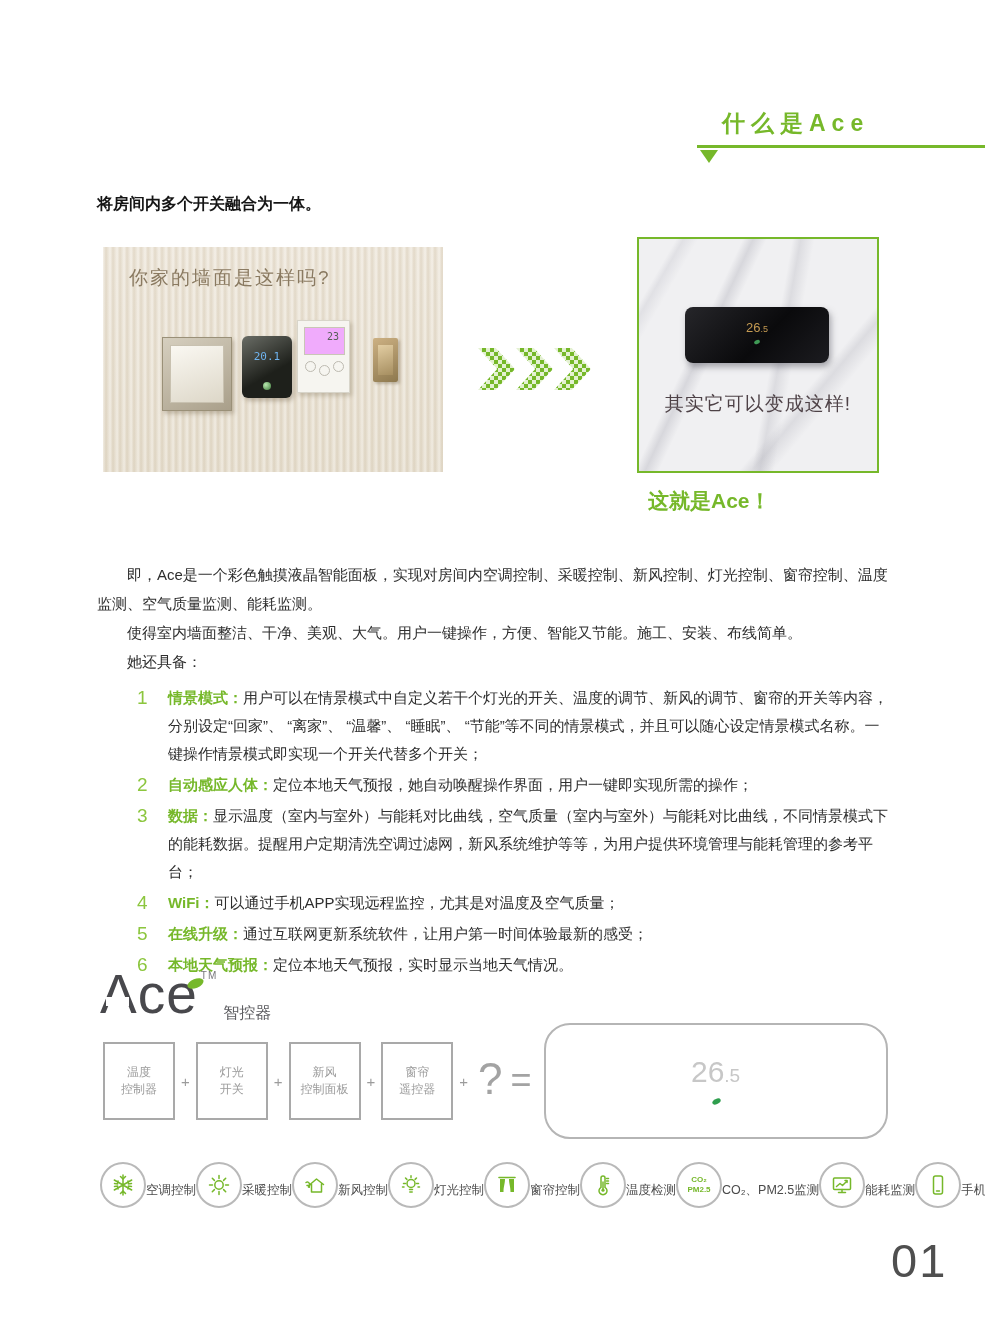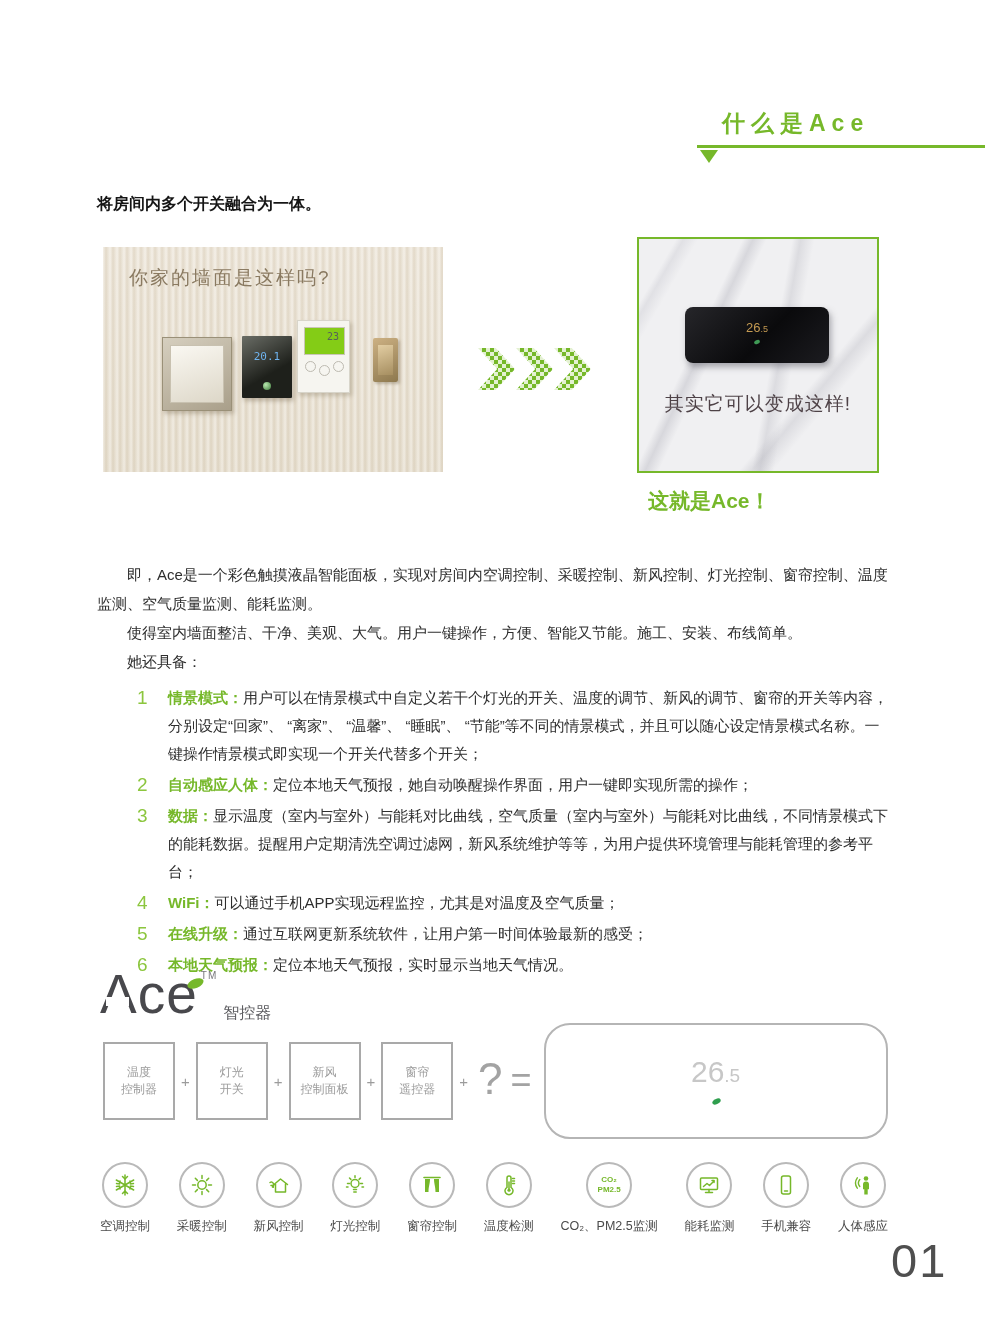--- a/index.html
+++ b/index.html
@@ -23,29 +23,29 @@
       background-image:repeating-linear-gradient(90deg,rgba(255,255,255,.45) 0px,rgba(209,197,176,.35) 3px,rgba(255,255,255,.4) 7px),
                        linear-gradient(180deg,#ece4d6,#e4dbc9);}
   .photo-left .caption{position:absolute;left:26px;top:18px;font-size:19px;letter-spacing:2px;
       color:#8a7a61;white-space:nowrap;}
   .sw-big{position:absolute;left:59px;top:90px;width:68px;height:72px;
       background:linear-gradient(150deg,#d6cfbf,#a99f8a);border:1px solid #9a9078;
       box-shadow:2px 3px 4px rgba(120,105,80,.35);display:flex;align-items:center;justify-content:center;}
   .sw-big-inner{width:52px;height:56px;background:linear-gradient(160deg,#faf8f2,#ddd7c8);
       border:1px solid #c8c1b0;}
   .thermo{position:absolute;left:139px;top:89px;width:50px;height:62px;
-      background:linear-gradient(150deg,#6a6d66,#1e201b 60%);border-radius:1px;
+      background:linear-gradient(150deg,#6a6d66,#1e201b 60%);border-radius:6px;
       box-shadow:2px 3px 4px rgba(120,105,80,.4);}
   .thermo .reading{position:absolute;left:0;right:0;top:14px;text-align:center;
       font-family:"DejaVu Sans Mono",monospace;font-size:11px;color:#6fb3ef;}
   .thermo .knob{position:absolute;left:21px;bottom:8px;width:8px;height:8px;border-radius:50%;
       background:radial-gradient(circle at 35% 35%,#b9e8b0,#3d7a3a);}
   .wpanel{position:absolute;left:194px;top:73px;width:51px;height:71px;background:#f6f5f0;
       border:1px solid #d8d5ca;box-shadow:2px 3px 4px rgba(120,105,80,.3);}
-  .wpanel .lcd{position:absolute;left:6px;top:6px;width:39px;height:26px;background:#84cc16;
+  .wpanel .lcd{position:absolute;left:6px;top:6px;width:39px;height:26px;background:#f0abfc;
       border:1px solid #c9c6b6;}
   .wpanel .lcd span{position:absolute;right:5px;top:3px;font-size:10px;color:#57605a;
       font-family:"DejaVu Sans Mono",monospace;}
   .wpanel .btn{position:absolute;width:9px;height:9px;border:1px solid #bdbab0;border-radius:50%;}
   .sw-small{position:absolute;left:270px;top:91px;width:25px;height:44px;
       background:linear-gradient(150deg,#cdb183,#8d784e);border-radius:2px;
       box-shadow:2px 2px 3px rgba(120,105,80,.4);display:flex;align-items:center;justify-content:center;}
   .sw-small i{display:block;width:15px;height:30px;background:linear-gradient(160deg,#e2cda2,#a68e60);}
 
   
@@ -105,21 +105,21 @@
   .feq{font-size:36px;color:#a3a3a3;margin:0 12px 2px 0;flex:none;}
   .fpanel{width:340px;height:112px;border:2px solid #b5b5b5;border-radius:26px;position:relative;flex:none;}
   .fpanel .temp{position:absolute;left:0;right:0;top:30px;text-align:center;color:#c7c7c7;font-size:30px;}
   .fpanel .temp .dec{font-size:19px;}
   .fpanel .leaf{position:absolute;left:166px;top:74px;width:9px;height:5px;border-radius:60%;
       background:#2f9e4e;transform:rotate(-28deg);}
 
   
   .caps{position:absolute;left:100px;top:1162px;width:788px;display:flex;
       justify-content:space-between;align-items:flex-start;}
-  .cap{display:flex;flex-direction:column;align-items:center;}
+  .cap{display:flex;flex-direction:row;align-items:center;}
   .cap-circle{width:46px;height:46px;border:2px solid #b9b9b9;border-radius:50%;
       display:flex;align-items:center;justify-content:center;box-sizing:border-box;}
   .cap-label{margin-top:10px;font-size:12.5px;color:#4a4a4a;white-space:nowrap;}
   .co2txt{display:flex;flex-direction:column;align-items:center;font-size:8px;line-height:10px;
       color:#76b82a;font-weight:700;}
   .cap svg{display:block;}
 
   
   .pagenum{position:absolute;left:891px;top:1233px;font-size:47px;color:#4f4f4f;letter-spacing:2px;}
 </style>

